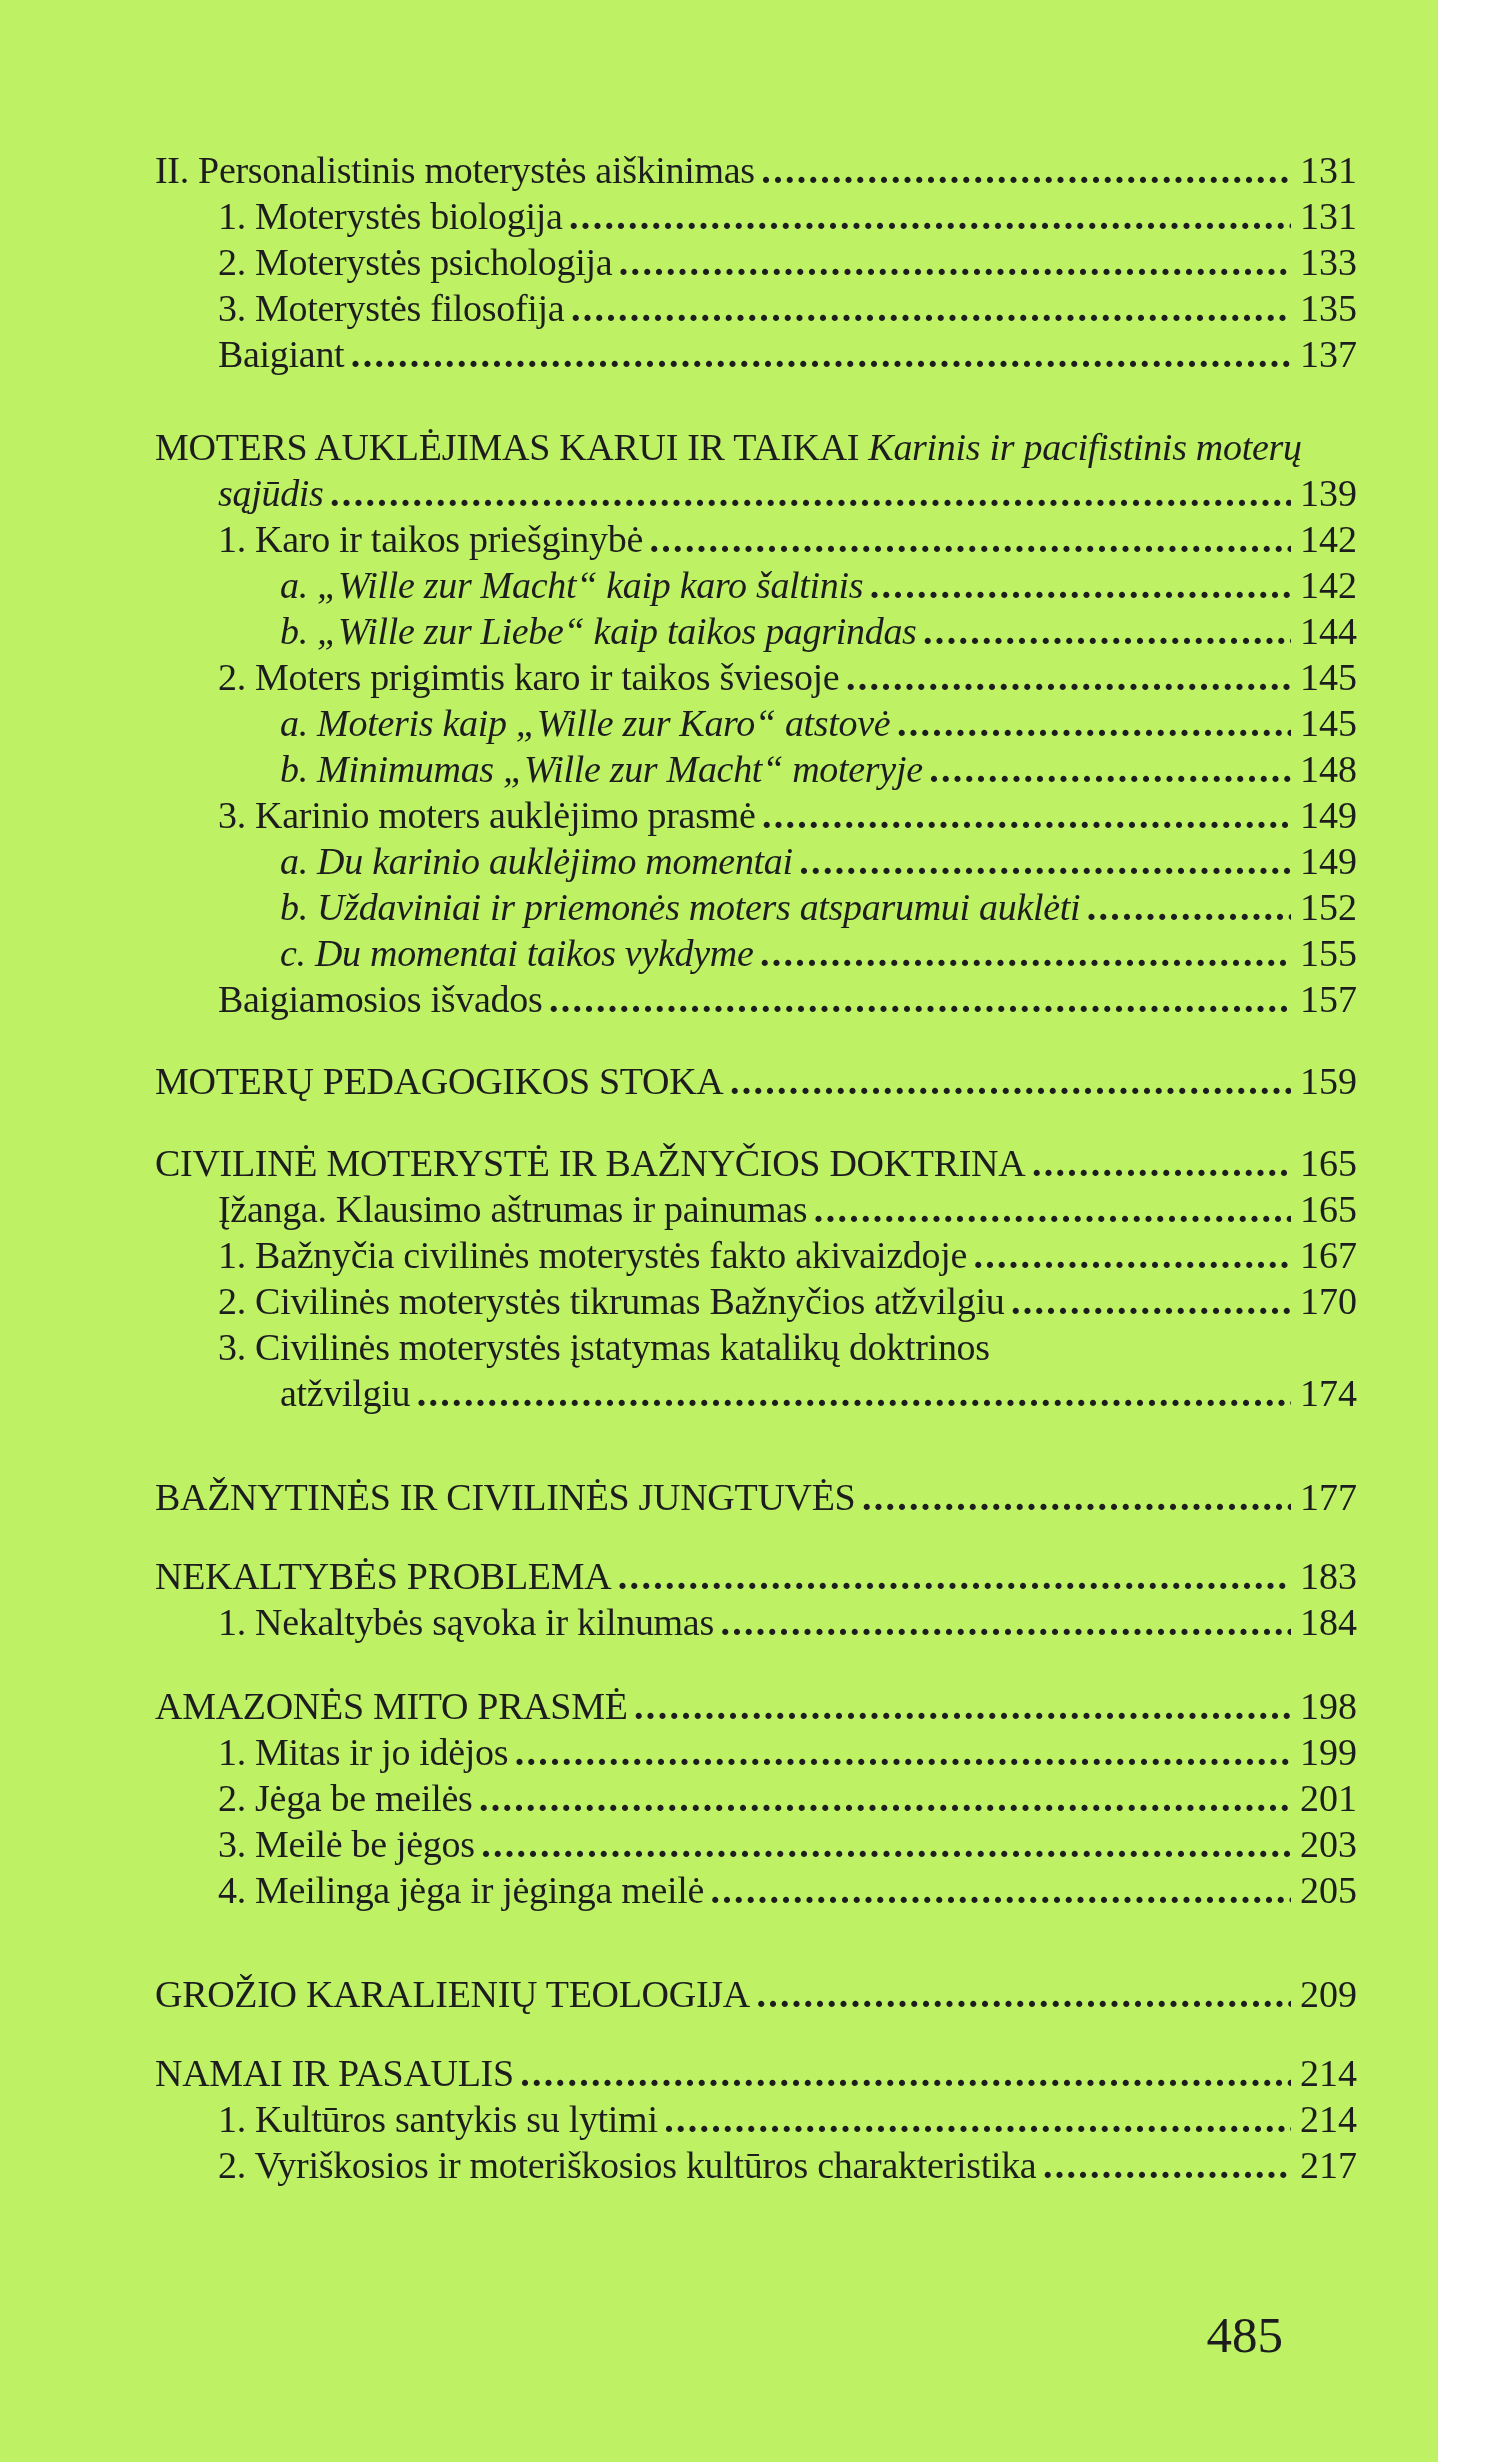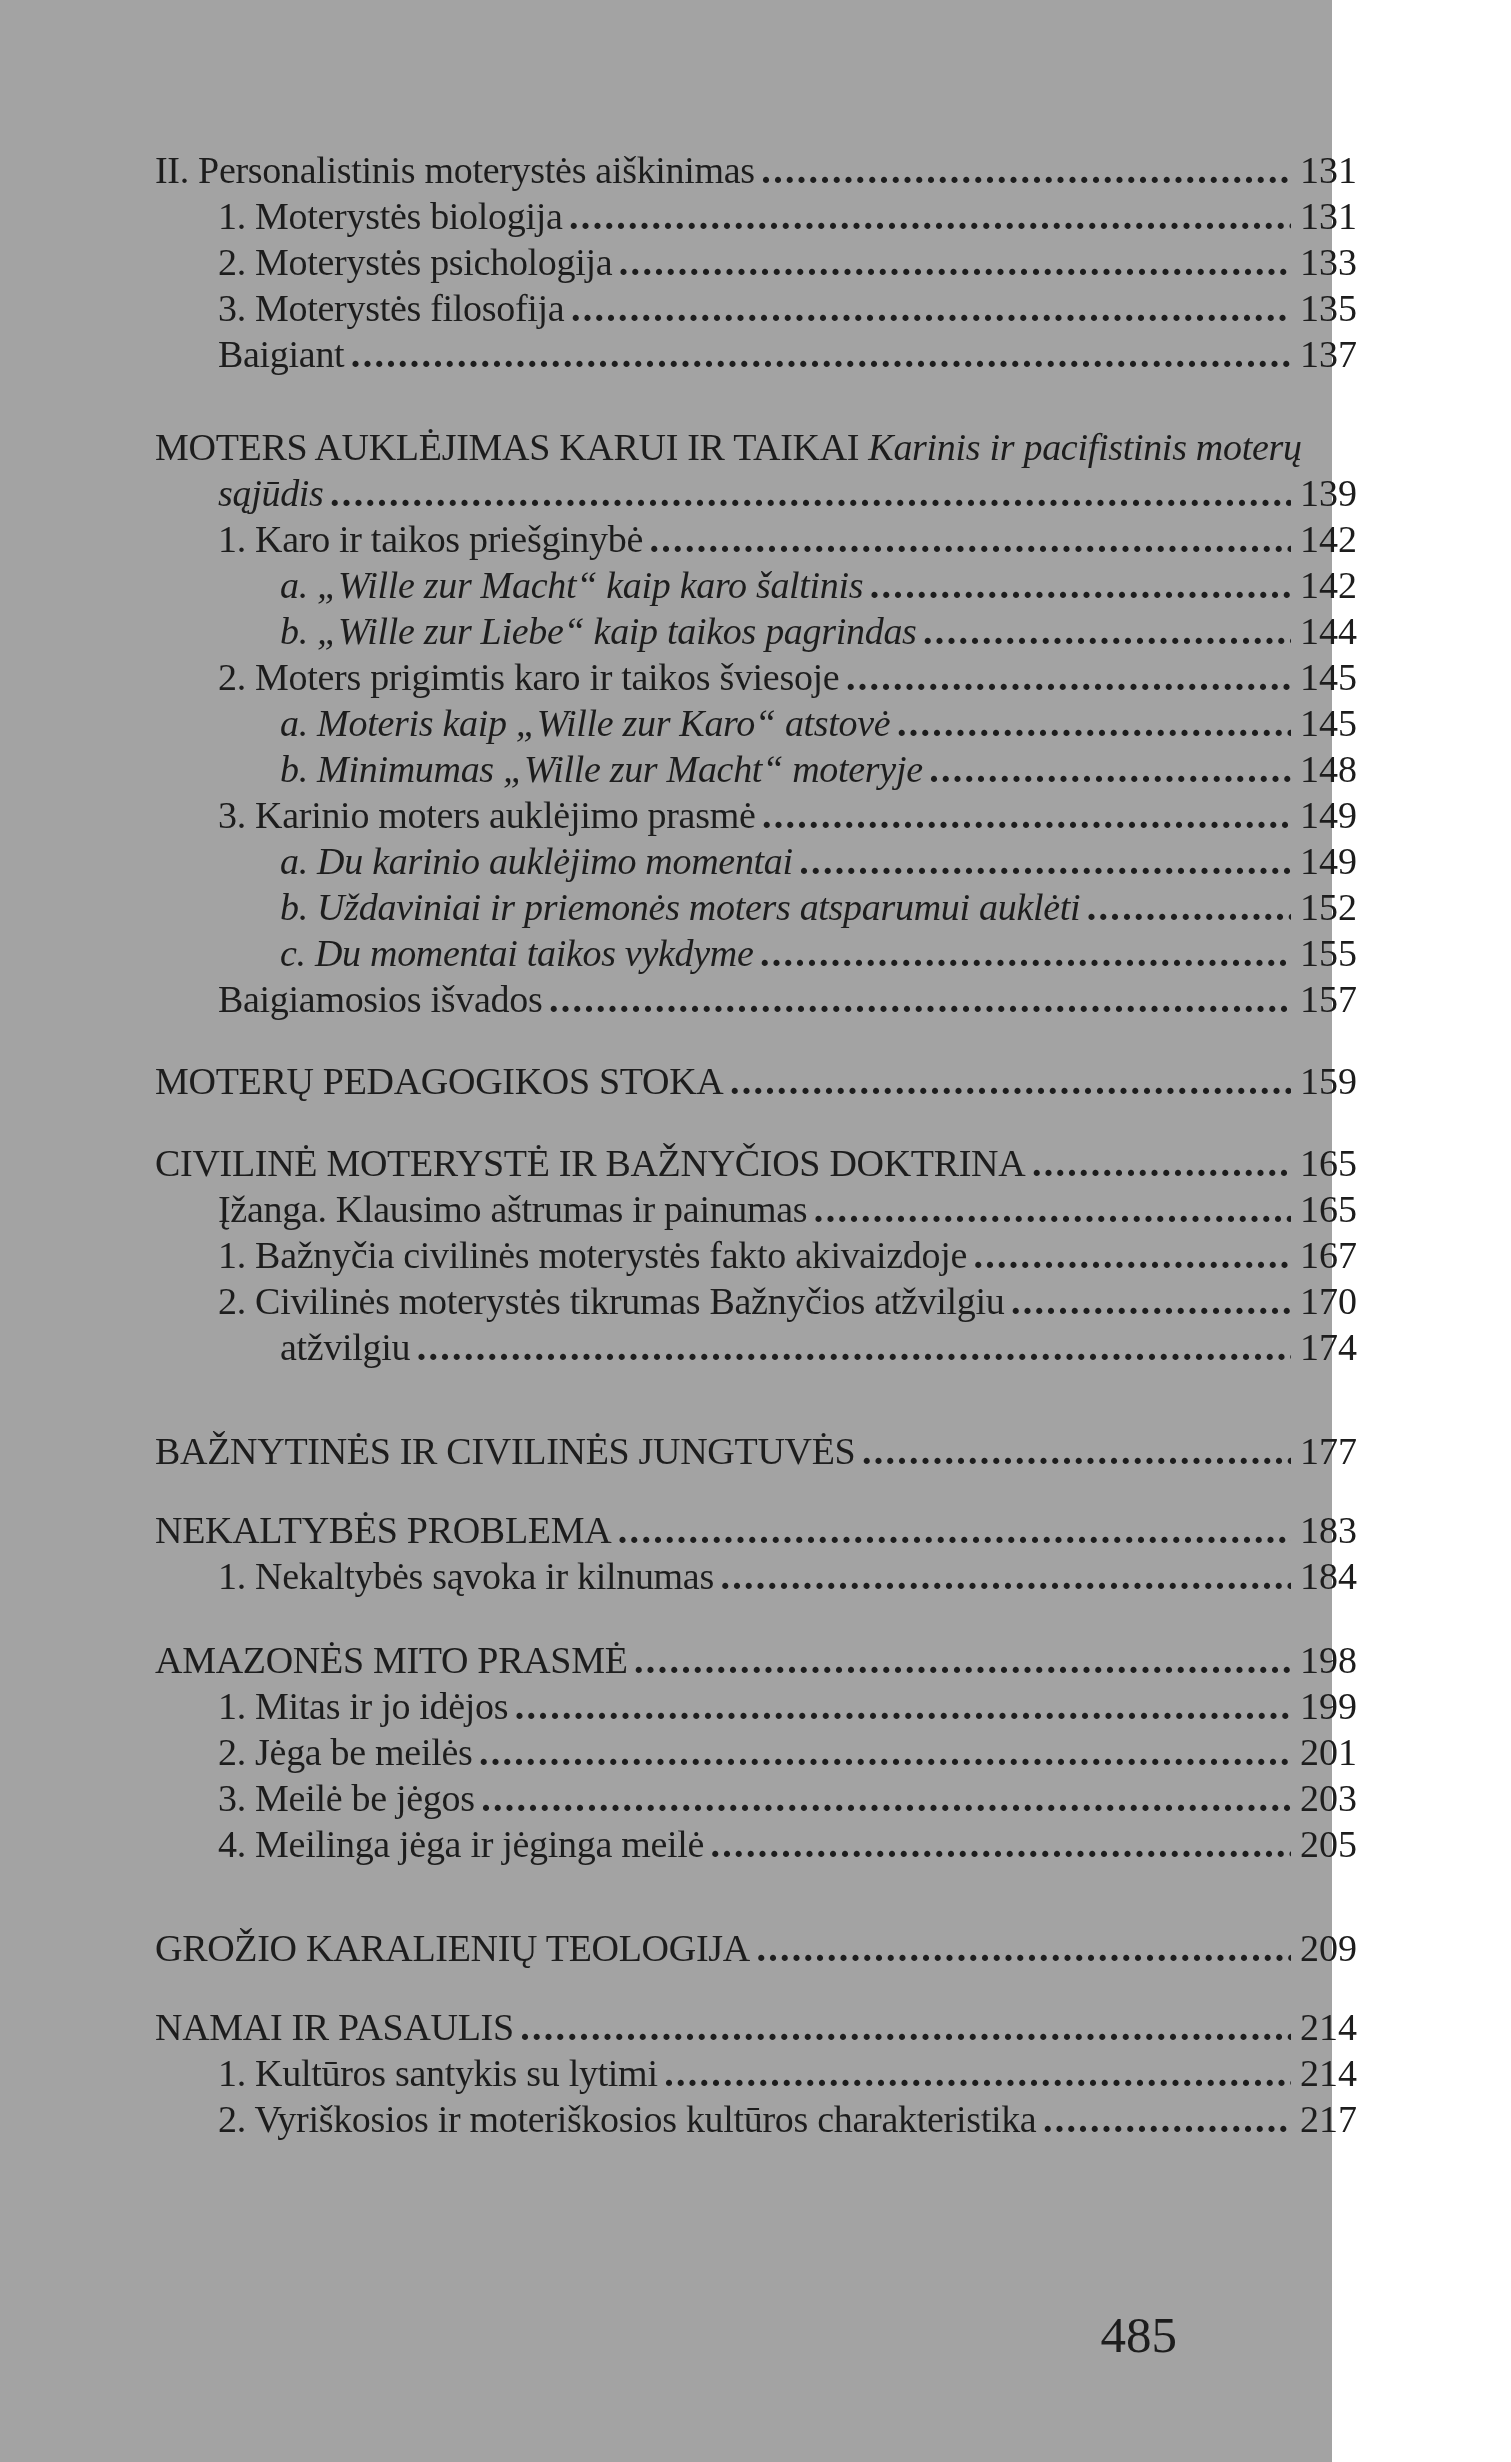--- a/index.html
+++ b/index.html
@@ -5,23 +5,23 @@
   html, body {
     margin: 0;
     padding: 0;
     width: 1512px;
     height: 2462px;
     overflow: hidden;
     background: #ffffff;
   }
   .page {
     position: relative;
-    width: 1332px;
+    width: 1438px;
     height: 2462px;
-    background: #a3a3a3;
+    background: #bef264;
     color: #1d1d1d;
     font-family: "Liberation Serif", "DejaVu Serif", serif;
   }
   .toc {
     position: absolute;
     left: 155px;
     top: 147px;
     width: 1202px;
   }
   .group { margin-top: 0; }
@@ -191,20 +191,24 @@
         <div class="row lv1">
     <span class="label"><span class="run">1. Bažnyčia civilinės moterystės fakto akivaizdoje</span></span>
     <span class="leader"></span>
     <span class="pg">167</span>
   </div>
         <div class="row lv1">
     <span class="label"><span class="run">2. Civilinės moterystės tikrumas Bažnyčios atžvilgiu</span></span>
     <span class="leader"></span>
     <span class="pg">170</span>
   </div>
+        <div class="row lv1">
+    <span class="label"><span class="run">3. Civilinės moterystės įstatymas katalikų doktrinos</span></span>
+
+  </div>
         <div class="row lv2">
     <span class="label"><span class="run">atžvilgiu</span></span>
     <span class="leader"></span>
     <span class="pg">174</span>
   </div>
       </section>
       <section class="group">
         <div class="row lv0">
     <span class="label"><span class="run">BAŽNYTINĖS IR CIVILINĖS JUNGTUVĖS</span></span>
     <span class="leader"></span>

